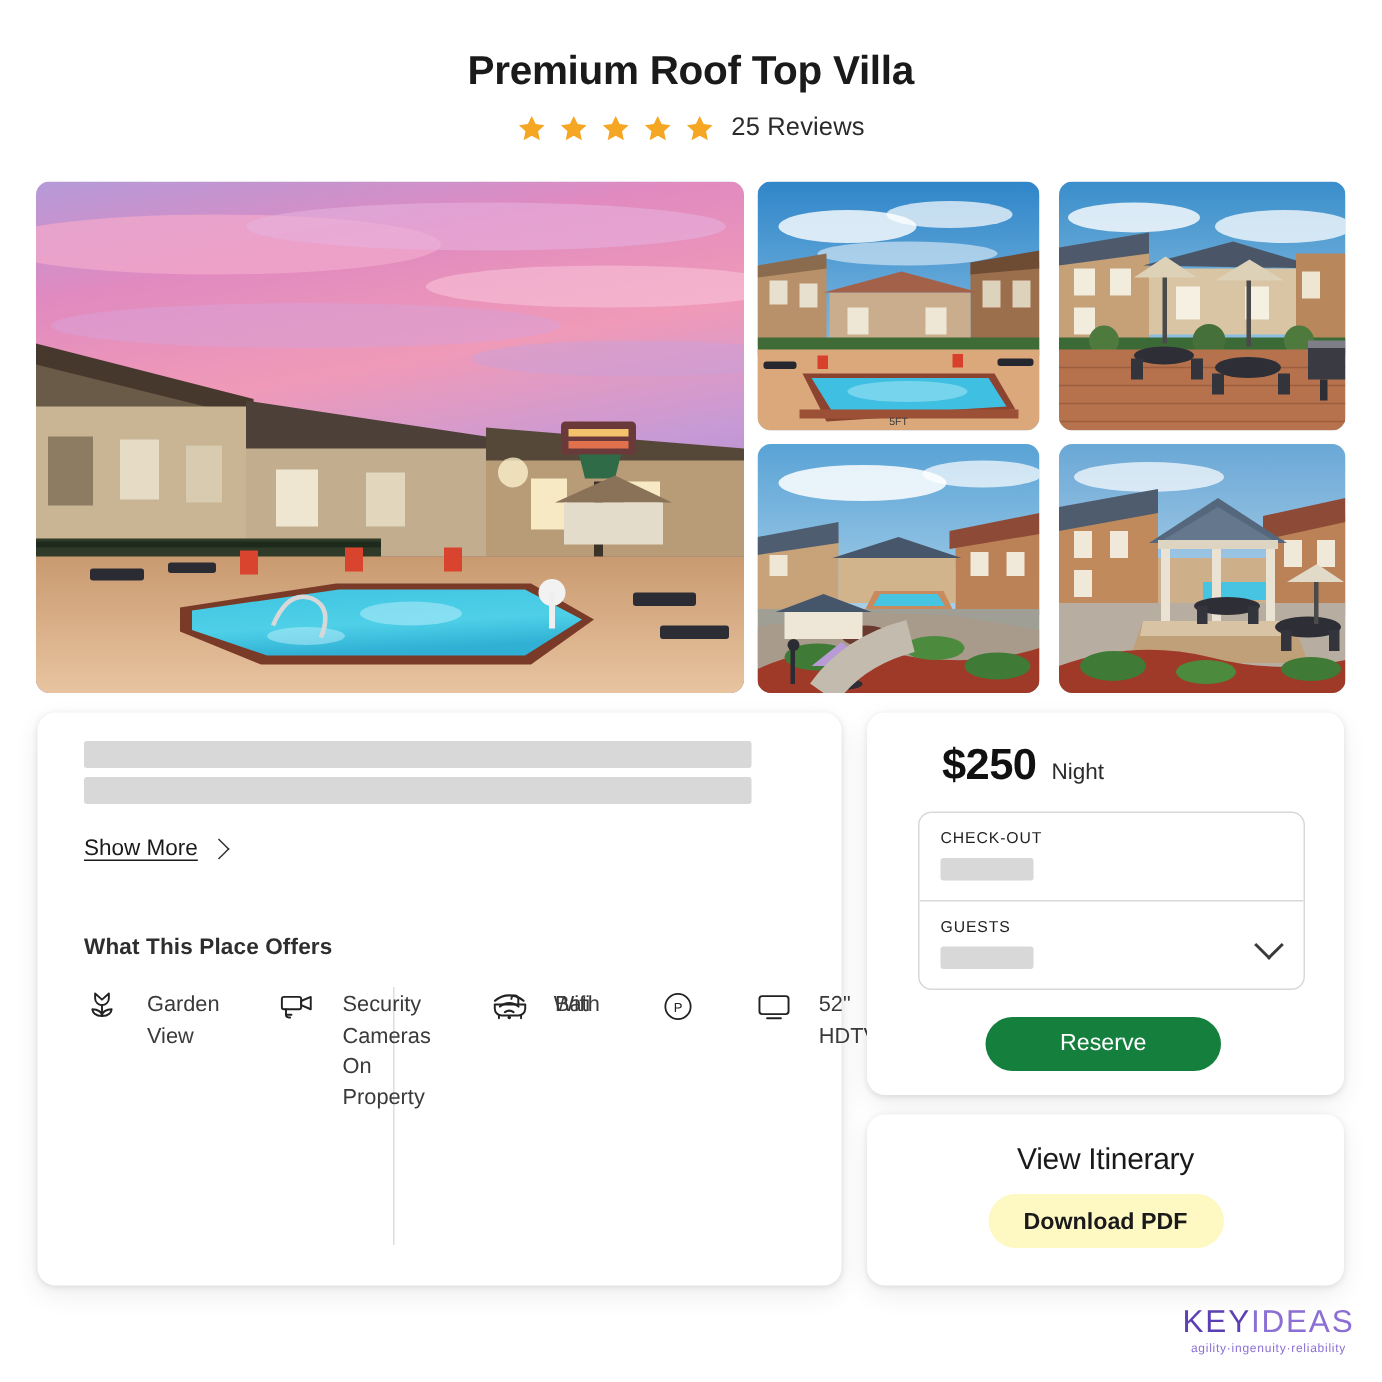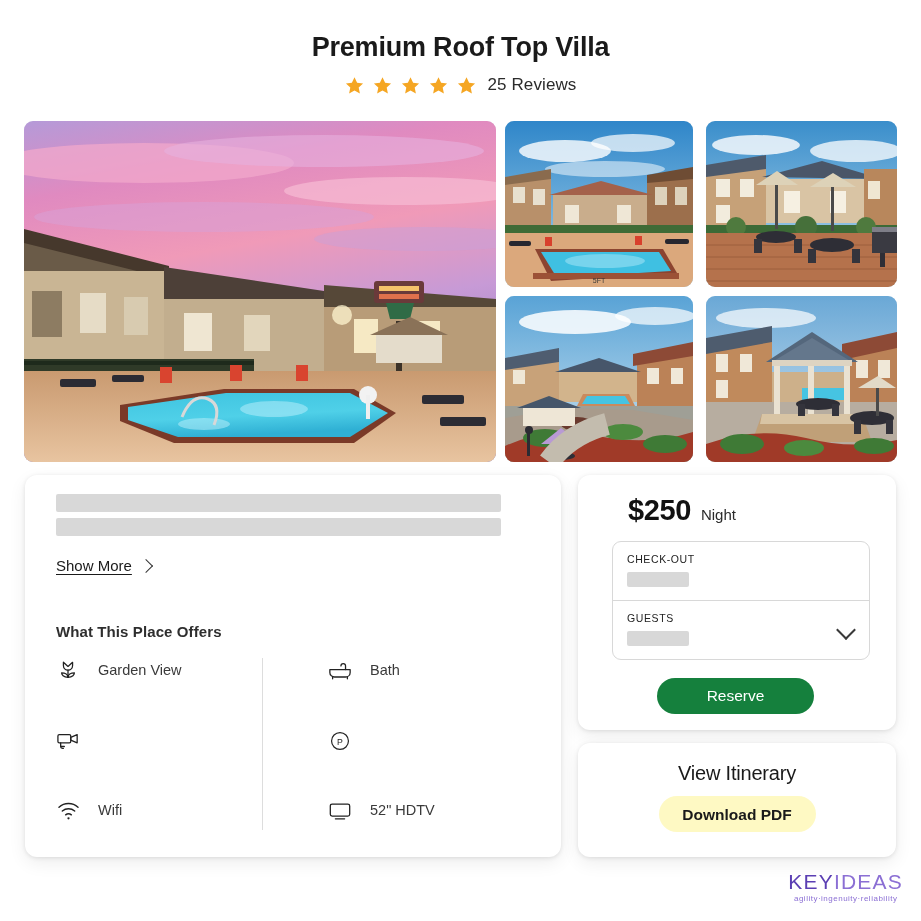--- a/index.html
+++ b/index.html
@@ -161,22 +161,22 @@
   .amenities {
     position: absolute;
     left: 31px;
     top: 183px;
     width: 480px;
     display: flex;
   }
   .amenity-col {
     width: 206px;
     display: flex;
-    flex-direction: column;
-    gap: 30px;
+    flex-direction: row;
+    gap: 40px;
   }
   .amenity-col.right {
     margin-left: 31px;
     padding-left: 35px;
   }
   .amenity-divider {
     position: absolute;
     left: 237px;
     top: 183px;
     width: 1px;
@@ -693,20 +693,22 @@
 
         <div class="amenity">
           <span class="amenity-icon">
             <svg width="24" height="22" viewBox="0 0 26 24" fill="none" stroke="#222" stroke-width="1.4" stroke-linecap="round" stroke-linejoin="round">
               <rect x="2" y="5" width="14" height="9" rx="1.5"></rect>
               <path d="M16 8 l7 -3 v9 l-7 -3 Z"></path>
               <path d="M5 14 v4 a2 2 0 0 0 2 2 h1"></path>
               <path d="M5 18 h4"></path>
             </svg>
           </span>
+          <span class="amenity-label">Security Cameras
+On Property</span>
         </div>
 
         <div class="amenity">
           <span class="amenity-icon">
             <svg width="23" height="20" viewBox="0 0 24 21" fill="none" stroke="#222" stroke-width="1.5" stroke-linecap="round">
               <path d="M2 6.5 a15 15 0 0 1 20 0"></path>
               <path d="M5.5 10.5 a10 10 0 0 1 13 0"></path>
               <path d="M9 14.5 a5 5 0 0 1 6 0"></path>
               <circle cx="12" cy="18.2" r="1.2" fill="#222" stroke="none"></circle>
             </svg>

